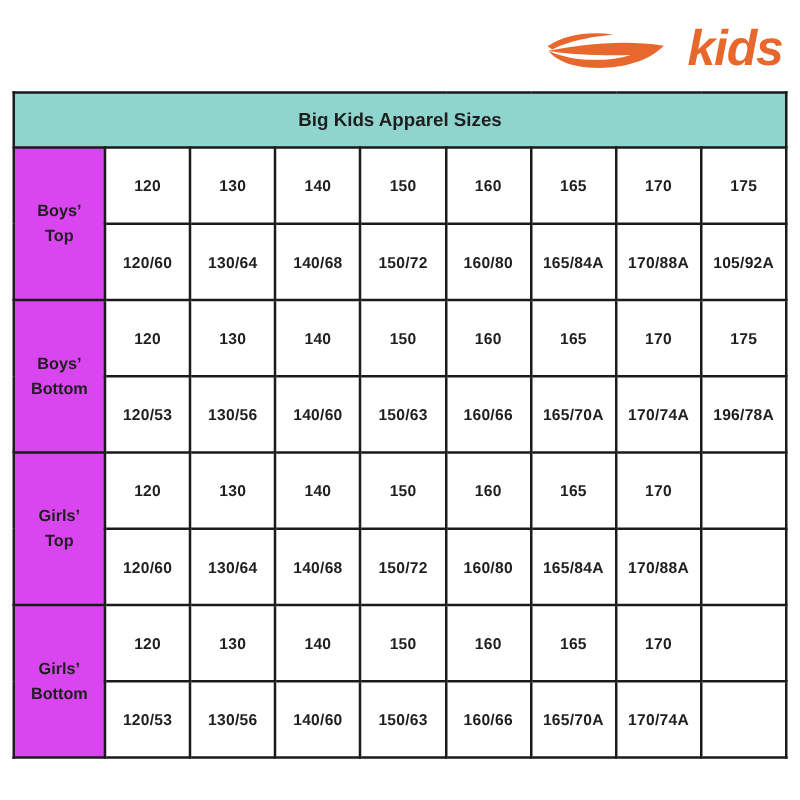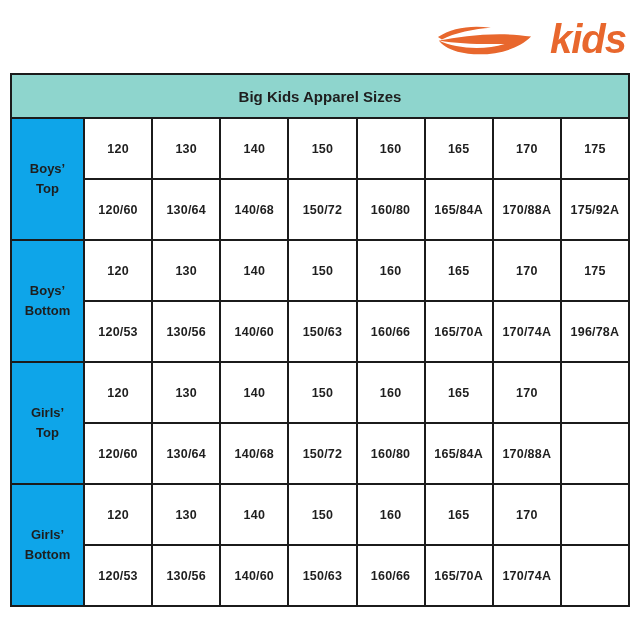--- a/index.html
+++ b/index.html
@@ -53,21 +53,21 @@
   .size-table .title-row th{
     background:var(--header-bg);
     height:42px;
     font-size:15px;
   }
   .size-table tr.data-row{height:61px;}
   .size-table td{font-size:12.5px;letter-spacing:0.2px;}
   .size-table th.group-label{
     font-size:13px;
     line-height:1.55;
-    background:#0ea5e9;
+    background:#d946ef;
   }
 </style>
 </head>
 <body>
 
 <div class="logo">
   <svg viewBox="0 0 100 36" aria-hidden="true">
     <path fill="#E8672D" d="M2,14 C16,4.5 36,1.5 56,4.5 C40,5.5 18,10 6,16.5 Z"></path>
     <path fill="#E8672D" d="M3,17.5 C28,13 62,8 97,13.5 C80,31 46,35 22,29 C12,26 5.5,21.5 3,17.5 C20,26 50,27.5 70,21 C48,21.5 22,21 3,17.5 Z"></path>
   </svg>
@@ -106,21 +106,21 @@
     <td>175</td>
   </tr>
   <tr class="data-row">
     <td>120/60</td>
     <td>130/64</td>
     <td>140/68</td>
     <td>150/72</td>
     <td>160/80</td>
     <td>165/84A</td>
     <td>170/88A</td>
-    <td>175/92A</td>
+    <td>105/92A</td>
   </tr>
 
   <tr class="data-row">
     <th class="group-label" rowspan="2">
       <span>Boys’</span><br>
       <span>Bottom</span>
     </th>
     <td>120</td>
     <td>130</td>
     <td>140</td>

